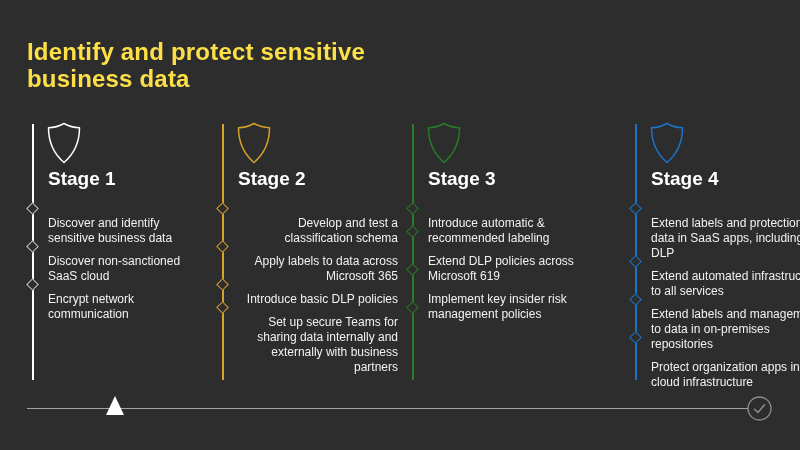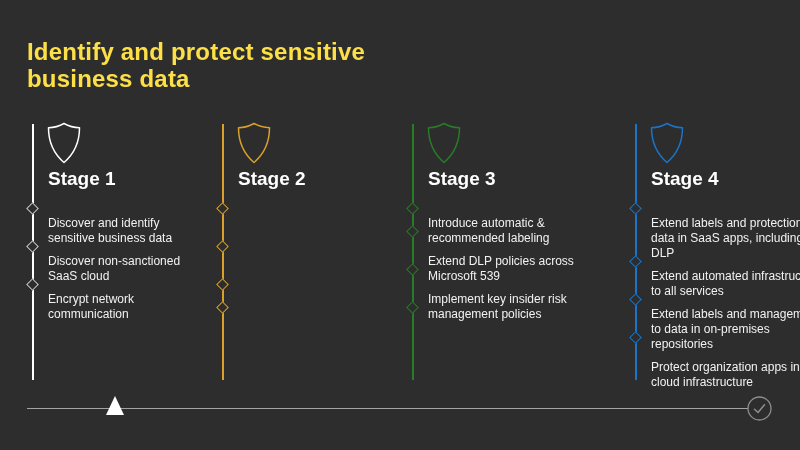--- a/index.html
+++ b/index.html
@@ -114,34 +114,40 @@
         <div class="diamond" style="border-color: rgb(201, 201, 201); top: 83.5px;"></div>
         <div class="diamond" style="border-color: rgb(201, 201, 201); top: 121.5px;"></div>
         <div class="diamond" style="border-color: rgb(201, 201, 201); top: 159.5px;"></div>
       </div>
       <div class="stage-col" style="left: 222px; text-align: right;">
         <div class="vline" style="background: rgb(217, 160, 43);"></div>
         <div class="shield"><svg width="36" height="42" viewBox="0 0 36 42">
             <path d="M18 1.5 C 13.5 4 8 5.6 2.5 5.8 C 2.5 16.5 4.5 29 18 40.5 C 31.5 29 33.5 16.5 33.5 5.8 C 28 5.6 22.5 4 18 1.5 Z" fill="none" stroke="#d9a02b" stroke-width="1.5" stroke-linejoin="round"></path>
           </svg></div>
         <div class="stage-label">Stage 2</div>
+        <div class="bullets">
+          <div class="bullet">Develop and test a classification schema</div>
+          <div class="bullet">Apply labels to data across Microsoft 365</div>
+          <div class="bullet">Introduce basic DLP policies</div>
+          <div class="bullet">Set up secure Teams for sharing data internally and externally with business partners</div>
+        </div>
         <div class="diamond" style="border-color: rgb(217, 160, 43); top: 83.5px;"></div>
         <div class="diamond" style="border-color: rgb(217, 160, 43); top: 121.5px;"></div>
         <div class="diamond" style="border-color: rgb(217, 160, 43); top: 159.5px;"></div>
         <div class="diamond" style="border-color: rgb(217, 160, 43); top: 182.5px;"></div>
       </div>
       <div class="stage-col" style="left: 412px;">
         <div class="vline" style="background: rgb(39, 124, 39);"></div>
         <div class="shield"><svg width="36" height="42" viewBox="0 0 36 42">
             <path d="M18 1.5 C 13.5 4 8 5.6 2.5 5.8 C 2.5 16.5 4.5 29 18 40.5 C 31.5 29 33.5 16.5 33.5 5.8 C 28 5.6 22.5 4 18 1.5 Z" fill="none" stroke="#277c27" stroke-width="1.5" stroke-linejoin="round"></path>
           </svg></div>
         <div class="stage-label">Stage 3</div>
         <div class="bullets">
           <div class="bullet">Introduce automatic &amp; recommended labeling</div>
-          <div class="bullet">Extend DLP policies across Microsoft 539</div>
+          <div class="bullet">Extend DLP policies across Microsoft 619</div>
           <div class="bullet">Implement key insider risk management policies</div>
         </div>
         <div class="diamond" style="border-color: rgb(39, 124, 39); top: 83.5px;"></div>
         <div class="diamond" style="border-color: rgb(39, 124, 39); top: 106.5px;"></div>
         <div class="diamond" style="border-color: rgb(39, 124, 39); top: 144.5px;"></div>
         <div class="diamond" style="border-color: rgb(39, 124, 39); top: 182.5px;"></div>
       </div>
       <div class="stage-col" style="left: 635px;">
         <div class="vline" style="background: rgb(27, 116, 200);"></div>
         <div class="shield"><svg width="36" height="42" viewBox="0 0 36 42">

